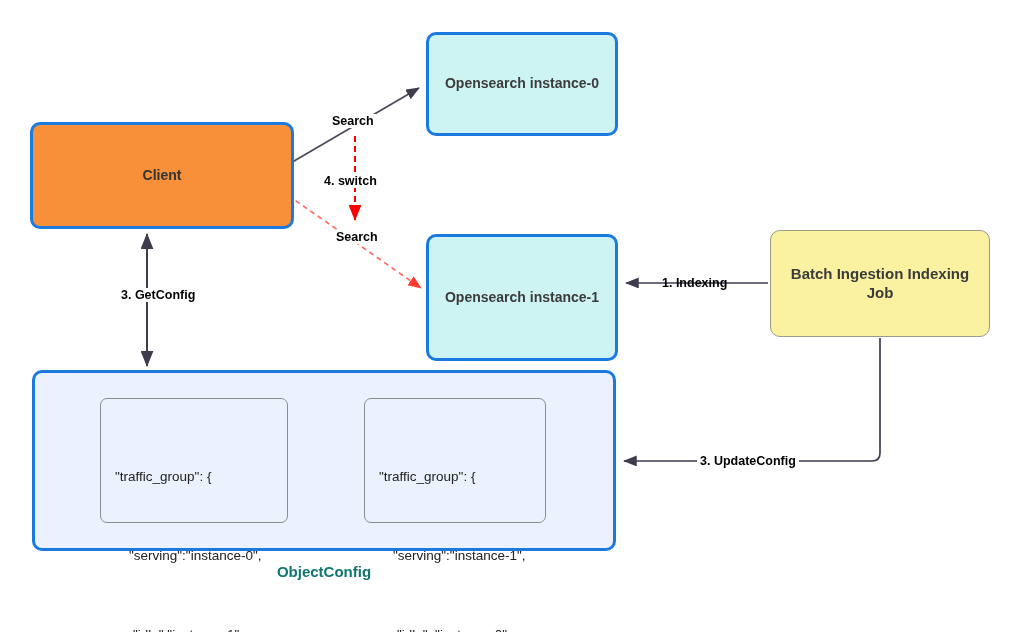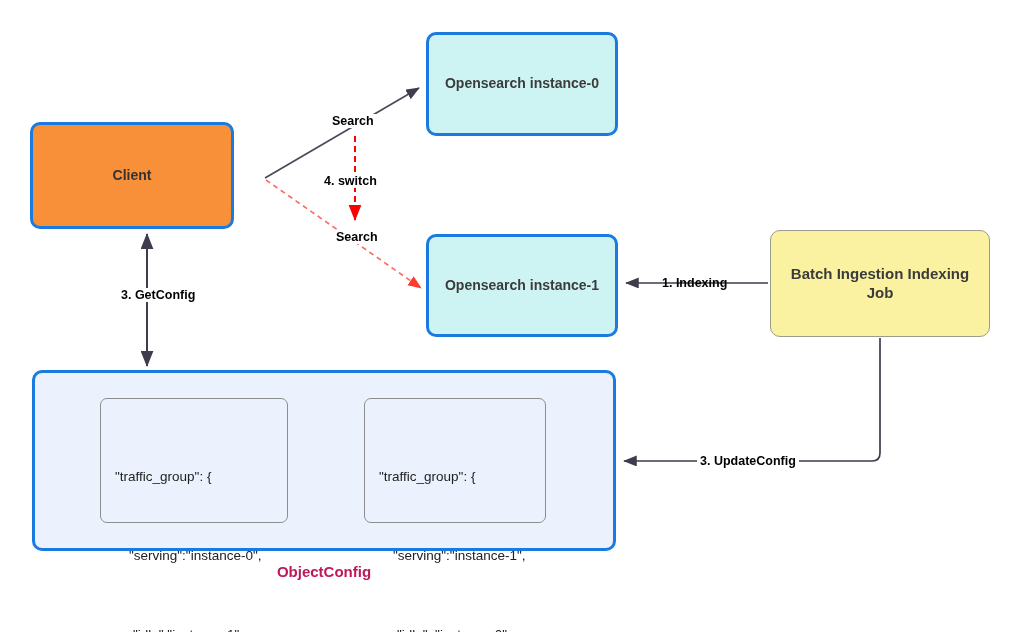--- a/index.html
+++ b/index.html
@@ -16,48 +16,48 @@
     position:absolute;
     box-sizing:border-box;
     display:flex;align-items:center;justify-content:center;
     text-align:center;
     font-weight:bold;
     color:#3b3b3b;
     line-height:1.25;
   }
 
   #client-node{
-    left:30px;top:122px;width:204px;height:107px;
+    left:30px;top:122px;width:264px;height:107px;
     background:#F79039;border:3px solid #1B7AE0;border-radius:10px;
     font-size:14px;color:#333333;
   }
   #os0-node{
     left:426px;top:32px;width:192px;height:104px;
     background:#CDF4F2;border:3px solid #1B7AE0;border-radius:10px;
     font-size:14px;
     justify-content:center;
   }
   #os1-node{
-    left:426px;top:234px;width:192px;height:103px;
+    left:426px;top:234px;width:192px;height:127px;
     background:#CDF4F2;border:3px solid #1B7AE0;border-radius:10px;
     font-size:14px;
   }
   #batch-node{
     left:770px;top:230px;width:220px;height:107px;
     background:#FAF2A0;border:1.5px solid #9b9b8a;border-radius:10px;
     font-size:15px;padding:0 10px;
   }
   #objectconfig-container{
     left:32px;top:370px;width:584px;height:181px;
     background:#EBF2FD;border:3px solid #1B7AE0;border-radius:10px;
     display:block;
   }
   #objectconfig-label{
     left:32px;top:561px;width:584px;height:22px;
-    font-size:15px;color:#be185d;
+    font-size:15px;color:#0f766e;
   }
 
   .json-box{
     position:absolute;
     box-sizing:border-box;
     background:#EBF2FD;
     border:1px solid #8d8d8d;
     border-radius:7px;
     font-family:"Liberation Sans", sans-serif;
     font-weight:normal;

